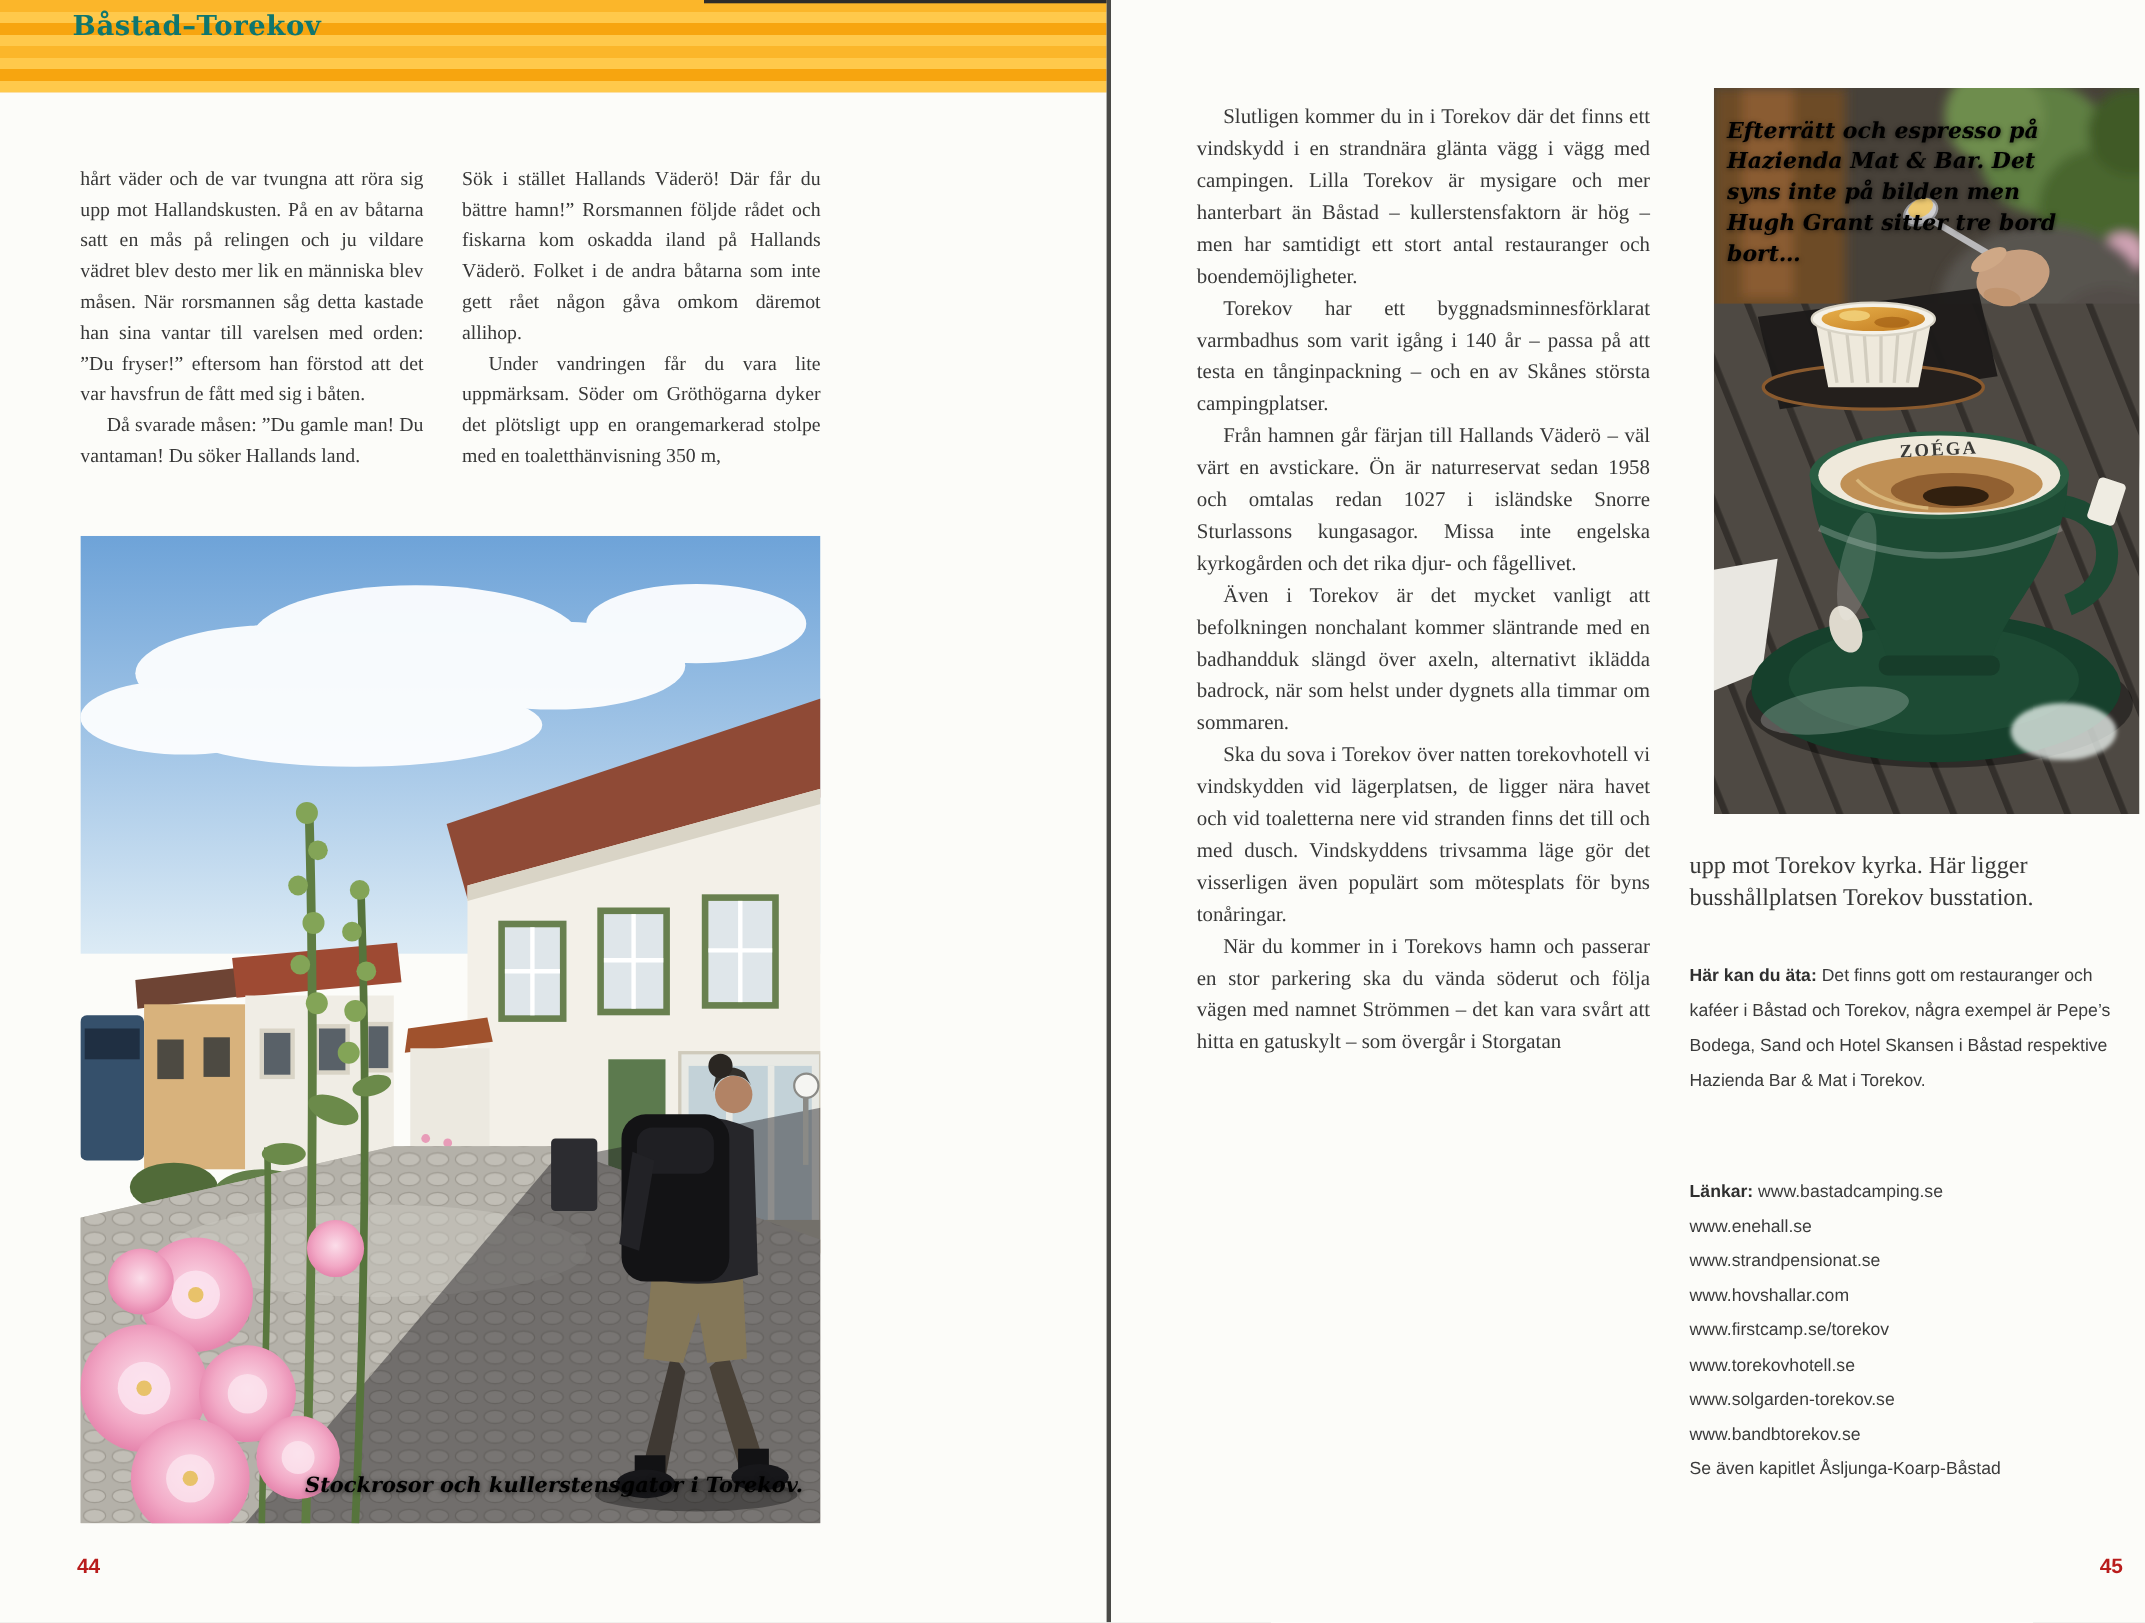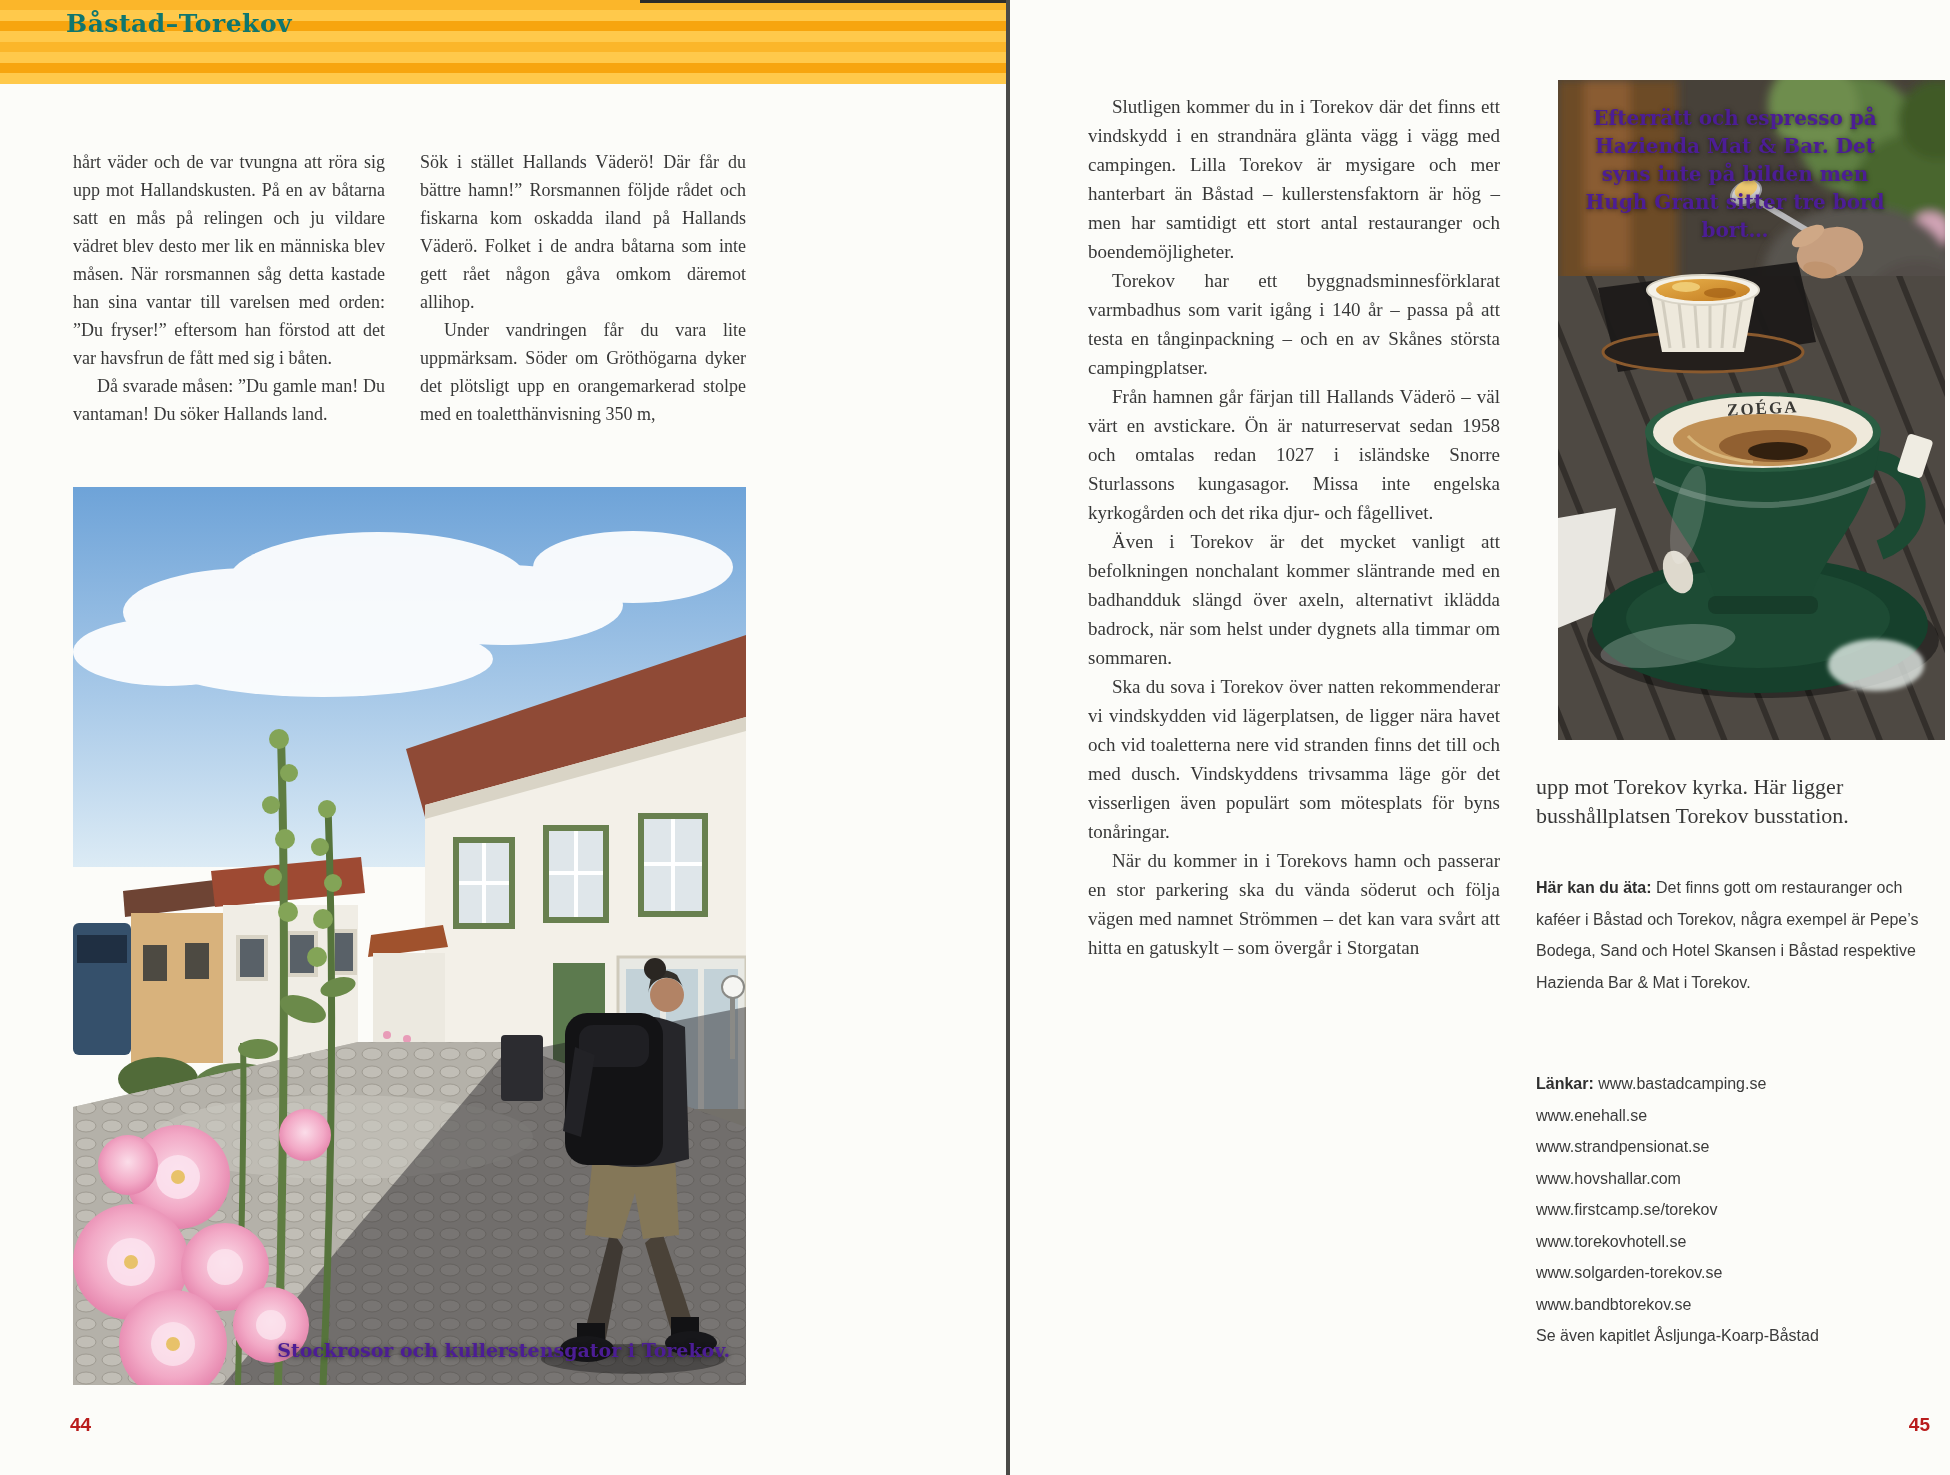--- a/index.html
+++ b/index.html
@@ -19,22 +19,22 @@
   
   .col{position:absolute;text-align:justify;}
   .left-col{font-size:18px;line-height:28px;}
   .right-col{font-size:19px;line-height:29px;}
   .col p{margin:0;}
   .col p.ind{text-indent:24px;}
 
   
   .photo{position:absolute;overflow:hidden;}
   .photo svg{display:block;}
-  .photo-caption{position:absolute;font-family:"DejaVu Serif",serif;font-weight:700;
-        color:#4c1d95;text-shadow:0 1px 5px rgba(0,0,0,.55);text-align:center;}
+  .photo-caption{position:absolute;font-family:"DejaVu Serif",serif;font-style:italic;font-weight:700;
+        color:#000000;text-shadow:0 1px 5px rgba(0,0,0,.55);}
   .street-caption{right:16px;bottom:24px;font-size:19px;}
   .espresso-caption{left:12px;top:24px;width:330px;font-size:20px;line-height:28px;}
 
   
   .sidebar-serif{position:absolute;left:1536px;width:414px;font-size:22px;line-height:29px;text-align:left;}
   .sidebar-sans{position:absolute;left:1536px;width:410px;font-family:"Liberation Sans",sans-serif;
         font-size:16px;line-height:31.5px;color:#3b3b3b;}
   .sidebar-sans b{font-weight:700;color:#2f2f2f;}
 
   .page-num{position:absolute;font-family:"Liberation Sans",sans-serif;font-weight:700;
@@ -210,21 +210,21 @@
     <div class="photo-caption street-caption">Stockrosor och kullerstensgator i Torekov.</div>
   </div>
 
   <div class="page-num" style="left:70px;top:1414px;">44</div>
 
   <div class="col right-col" style="left:1088px;top:92px;width:412px;height:1312px;">
     <p class="ind">Slutligen kommer du in i Torekov där det finns ett vindskydd i en strandnära glänta vägg i vägg med campingen. Lilla Torekov är mysigare och mer hanterbart än Båstad – kullerstensfaktorn är hög – men har samtidigt ett stort antal restauranger och boendemöjligheter.</p>
     <p class="ind">Torekov har ett byggnadsminnesförklarat varmbadhus som varit igång i 140 år – passa på att testa en tånginpackning – och en av Skånes största campingplatser.</p>
     <p class="ind">Från hamnen går färjan till Hallands Väderö – väl värt en avstickare. Ön är naturreservat sedan 1958 och omtalas redan 1027 i isländske Snorre Sturlassons kungasagor. Missa inte engelska kyrkogården och det rika djur- och fågellivet.</p>
     <p class="ind">Även i Torekov är det mycket vanligt att befolkningen nonchalant kommer släntrande med en badhandduk slängd över axeln, alternativt iklädda badrock, när som helst under dygnets alla timmar om sommaren.</p>
-    <p class="ind">Ska du sova i Torekov över natten rekommenderar vi vindskydden vid lägerplatsen, de ligger nära havet och vid toaletterna nere vid stranden finns det till och med dusch. Vindskyddens trivsamma läge gör det visserligen även populärt som mötesplats för byns tonåringar.</p>
+    <p class="ind">Ska du sova i Torekov över natten torekovhotell vi vindskydden vid lägerplatsen, de ligger nära havet och vid toaletterna nere vid stranden finns det till och med dusch. Vindskyddens trivsamma läge gör det visserligen även populärt som mötesplats för byns tonåringar.</p>
     <p class="ind">När du kommer in i Torekovs hamn och passerar en stor parkering ska du vända söderut och följa vägen med namnet Strömmen – det kan vara svårt att hitta en gatuskylt – som övergår i Storgatan</p>
   </div>
 
   <div class="photo" style="left:1558px;top:80px;width:387px;height:660px;">
     <svg width="387" height="660" viewBox="0 0 387 660" preserveAspectRatio="none">
       <defs>
         <filter id="blur4">
             <feGaussianBlur stdDeviation="5"></feGaussianBlur>
           </filter>
         <filter id="blur2">

